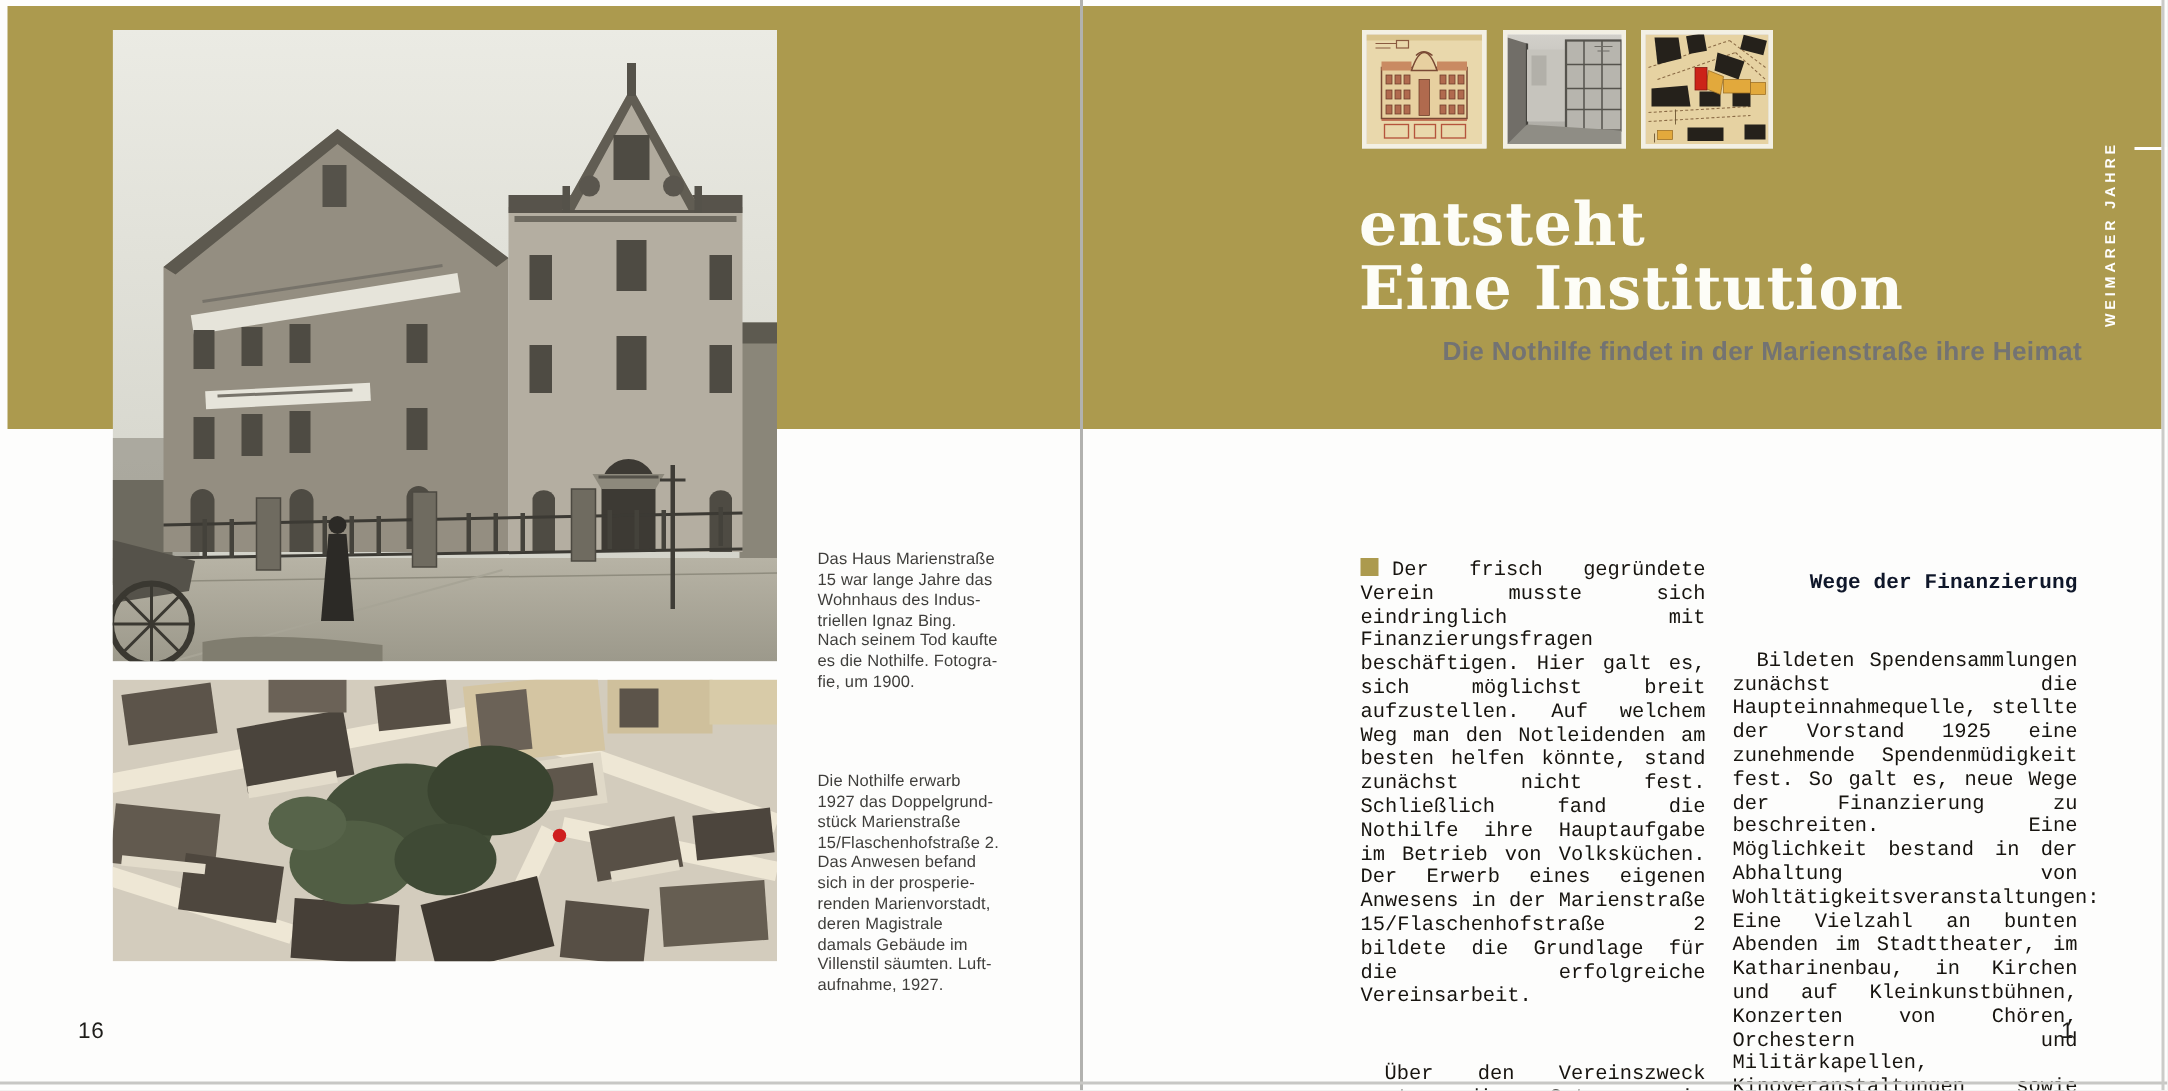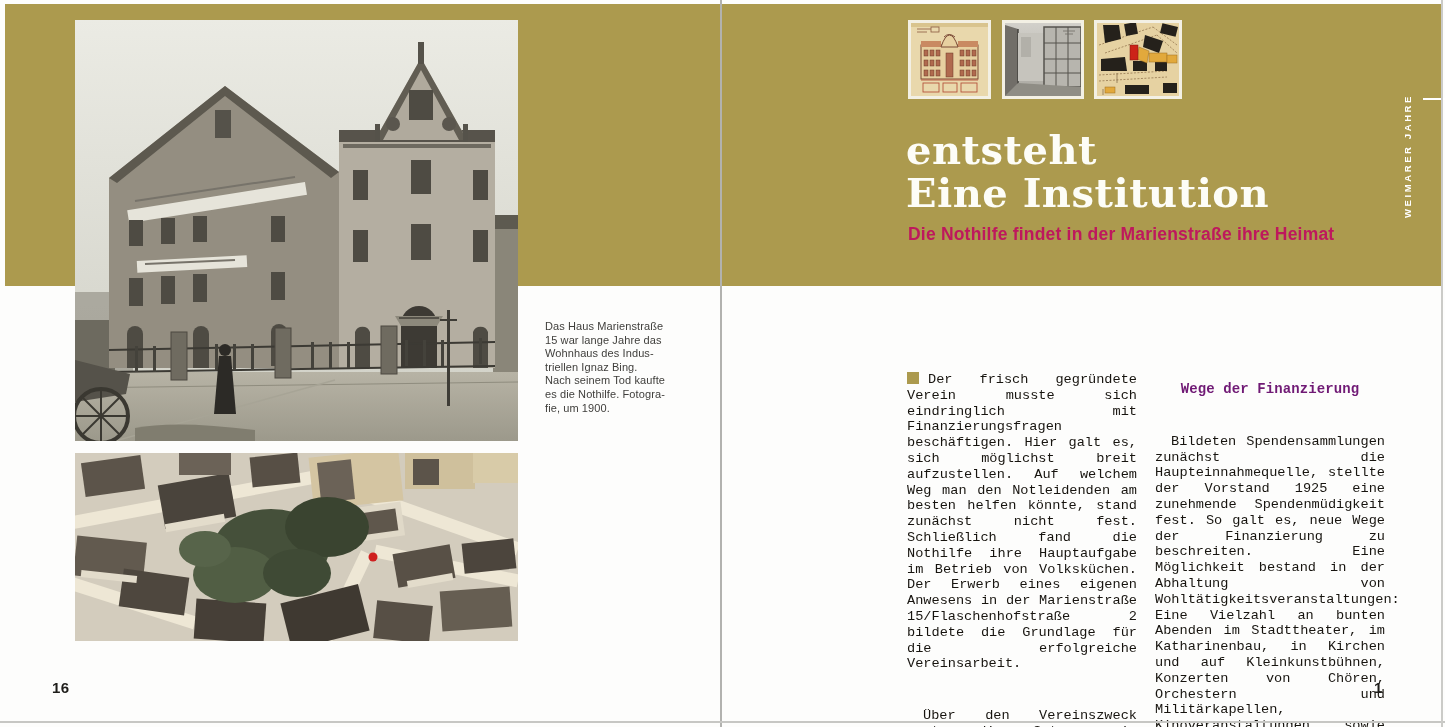--- a/index.html
+++ b/index.html
@@ -12,43 +12,43 @@
   .bottom-rule{position:absolute;left:0;top:721px;width:1445px;height:2px;background:#c7c7c4;}
   .right-rule{position:absolute;left:1441px;top:0;width:2px;height:727px;background:#cbcbc8;}
 
   .photo{position:absolute;overflow:hidden;}
   .photo svg{display:block;}
   .photo-1{left:75px;top:20px;width:443px;height:421px;}
   .photo-2{left:75px;top:453px;width:443px;height:188px;}
 
   .caption{
     position:absolute;width:124px;color:#3f3e3b;font-size:11px;line-height:13.6px;
-    white-space:pre-line;letter-spacing:.1px;
+    white-space:pre-line;letter-spacing:.1px;margin-top:47px;
   }
   .caption-1{left:545px;top:320px;}
   .caption-2{left:545px;top:468px;}
 
-  .page-num{position:absolute;top:679px;font-size:15px;font-weight:bold;color:#1e1d1a;letter-spacing:.5px;}
+  .page-num{position:absolute;top:679px;font-size:15px;font-weight:normal;color:#1e1d1a;letter-spacing:.5px;}
   .page-num-left{left:52px;}
   .page-num-right{left:1374px;}
 
   .thumb{position:absolute;top:20px;height:79px;border:3px solid #f3f0e4;box-sizing:border-box;background:#ddd;}
   .thumb svg{display:block;width:100%;height:100%;}
   .thumb-1{left:908px;width:83px;}
   .thumb-2{left:1002px;width:82px;}
   .thumb-3{left:1094px;width:88px;}
 
   .chapter-title{
     position:absolute;left:906px;top:128px;width:480px;
     font-family:"DejaVu Serif",serif;font-weight:bold;font-size:40px;line-height:43px;
     color:#fdfdf7;letter-spacing:.5px;
   }
   .chapter-subtitle{
     position:absolute;left:908px;top:224px;width:480px;
-    font-size:17.5px;font-weight:bold;color:#be185d;letter-spacing:.2px;
+    font-size:17.5px;font-weight:bold;color:#737373;letter-spacing:.2px;text-align:right;
   }
 
   .side-tab{
     position:absolute;left:1402px;top:100px;height:118px;width:18px;
     writing-mode:vertical-rl;transform:rotate(180deg);
     color:#ffffff;font-size:9.5px;font-weight:bold;letter-spacing:2.6px;
     text-align:left;white-space:nowrap;
   }
   .side-tab-rule{position:absolute;left:1423px;top:98px;width:22px;height:2px;background:#ffffff;}
 
@@ -60,22 +60,22 @@
   .col-1{left:907px;}
   .col-2{left:1155px;}
   .col p{margin:0;font-family:Liberation Mono, monospace;}
   .col p.indent{text-indent:16px;margin-top:36px;}
   .col p.runs-on{text-align-last:justify;}
   .bullet{
     display:inline-block;width:12px;height:12px;background:#ac9a4e;
     margin-right:9px;transform:translateY(1px);
   }
   .col-heading{
-    font-family:"Liberation Sans",sans-serif;font-size:14px;font-weight:bold;color:#701a75;
-    margin:11px 0 9px 0 !important;text-align:center;letter-spacing:.1px;
+    font-family:"Liberation Sans",sans-serif;font-size:14px;font-weight:bold;color:#0f172a;
+    margin:11px 0 9px 0 !important;text-align:right;letter-spacing:.1px;
   }
 </style>
 </head>
 <body>
 
 <div class="spread">
 
   <div class="gold-band"></div>
 
   <div class="photo photo-1">
@@ -260,20 +260,31 @@
     </svg>
   </div>
 
   <div class="caption caption-1">Das Haus Marienstraße
 15 war lange Jahre das
 Wohnhaus des Indus-
 triellen Ignaz Bing.
 Nach seinem Tod kaufte
 es die Nothilfe. Fotogra-
 fie, um 1900.</div>
+  <div class="caption caption-2">Die Nothilfe erwarb
+1927 das Doppelgrund-
+stück Marienstraße
+15/Flaschenhofstraße 2.
+Das Anwesen befand
+sich in der prosperie-
+renden Marienvorstadt,
+deren Magistrale
+damals Gebäude im
+Villenstil säumten. Luft-
+aufnahme, 1927.</div>
 
   <div class="page-num page-num-left">16</div>
 
   <div class="thumb thumb-1">
     <svg viewBox="0 0 77 73" xmlns="http://www.w3.org/2000/svg" preserveAspectRatio="none">
       <rect width="77" height="73" fill="#e9d8ac"></rect>
       <rect x="0" y="0" width="77" height="4" fill="#d9c48e"></rect>
 
       <g stroke="#8a5a40" stroke-width="0.8" fill="none">
         <path d="M6 6 h14 M6 9 h10"></path>

